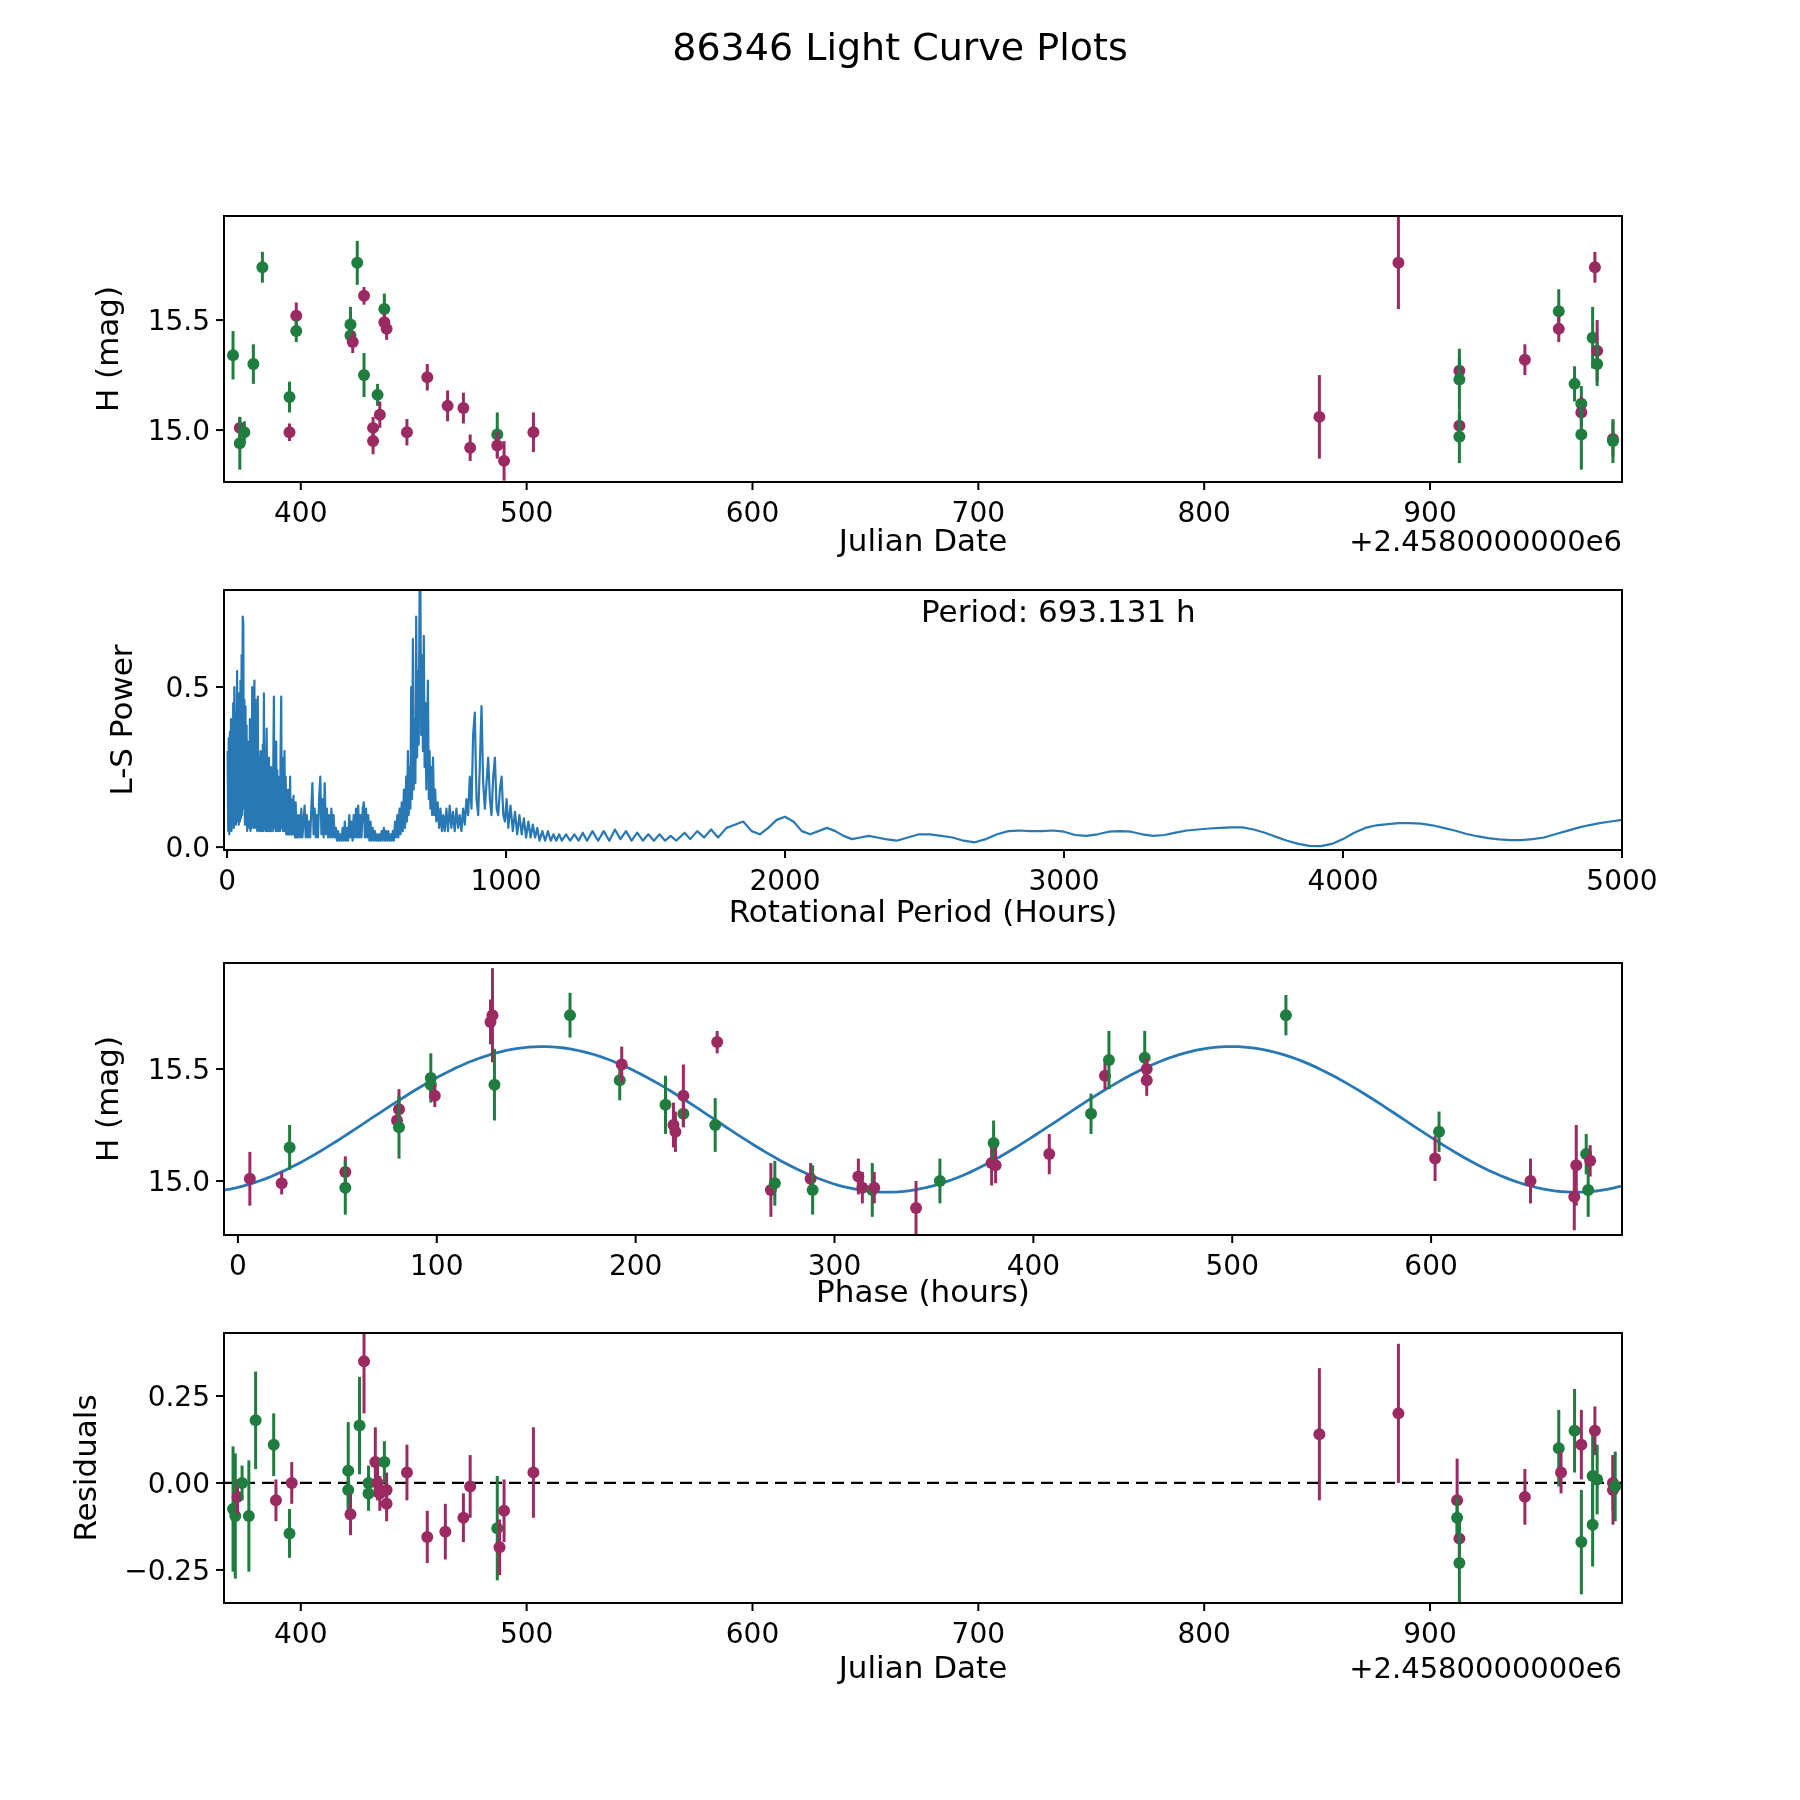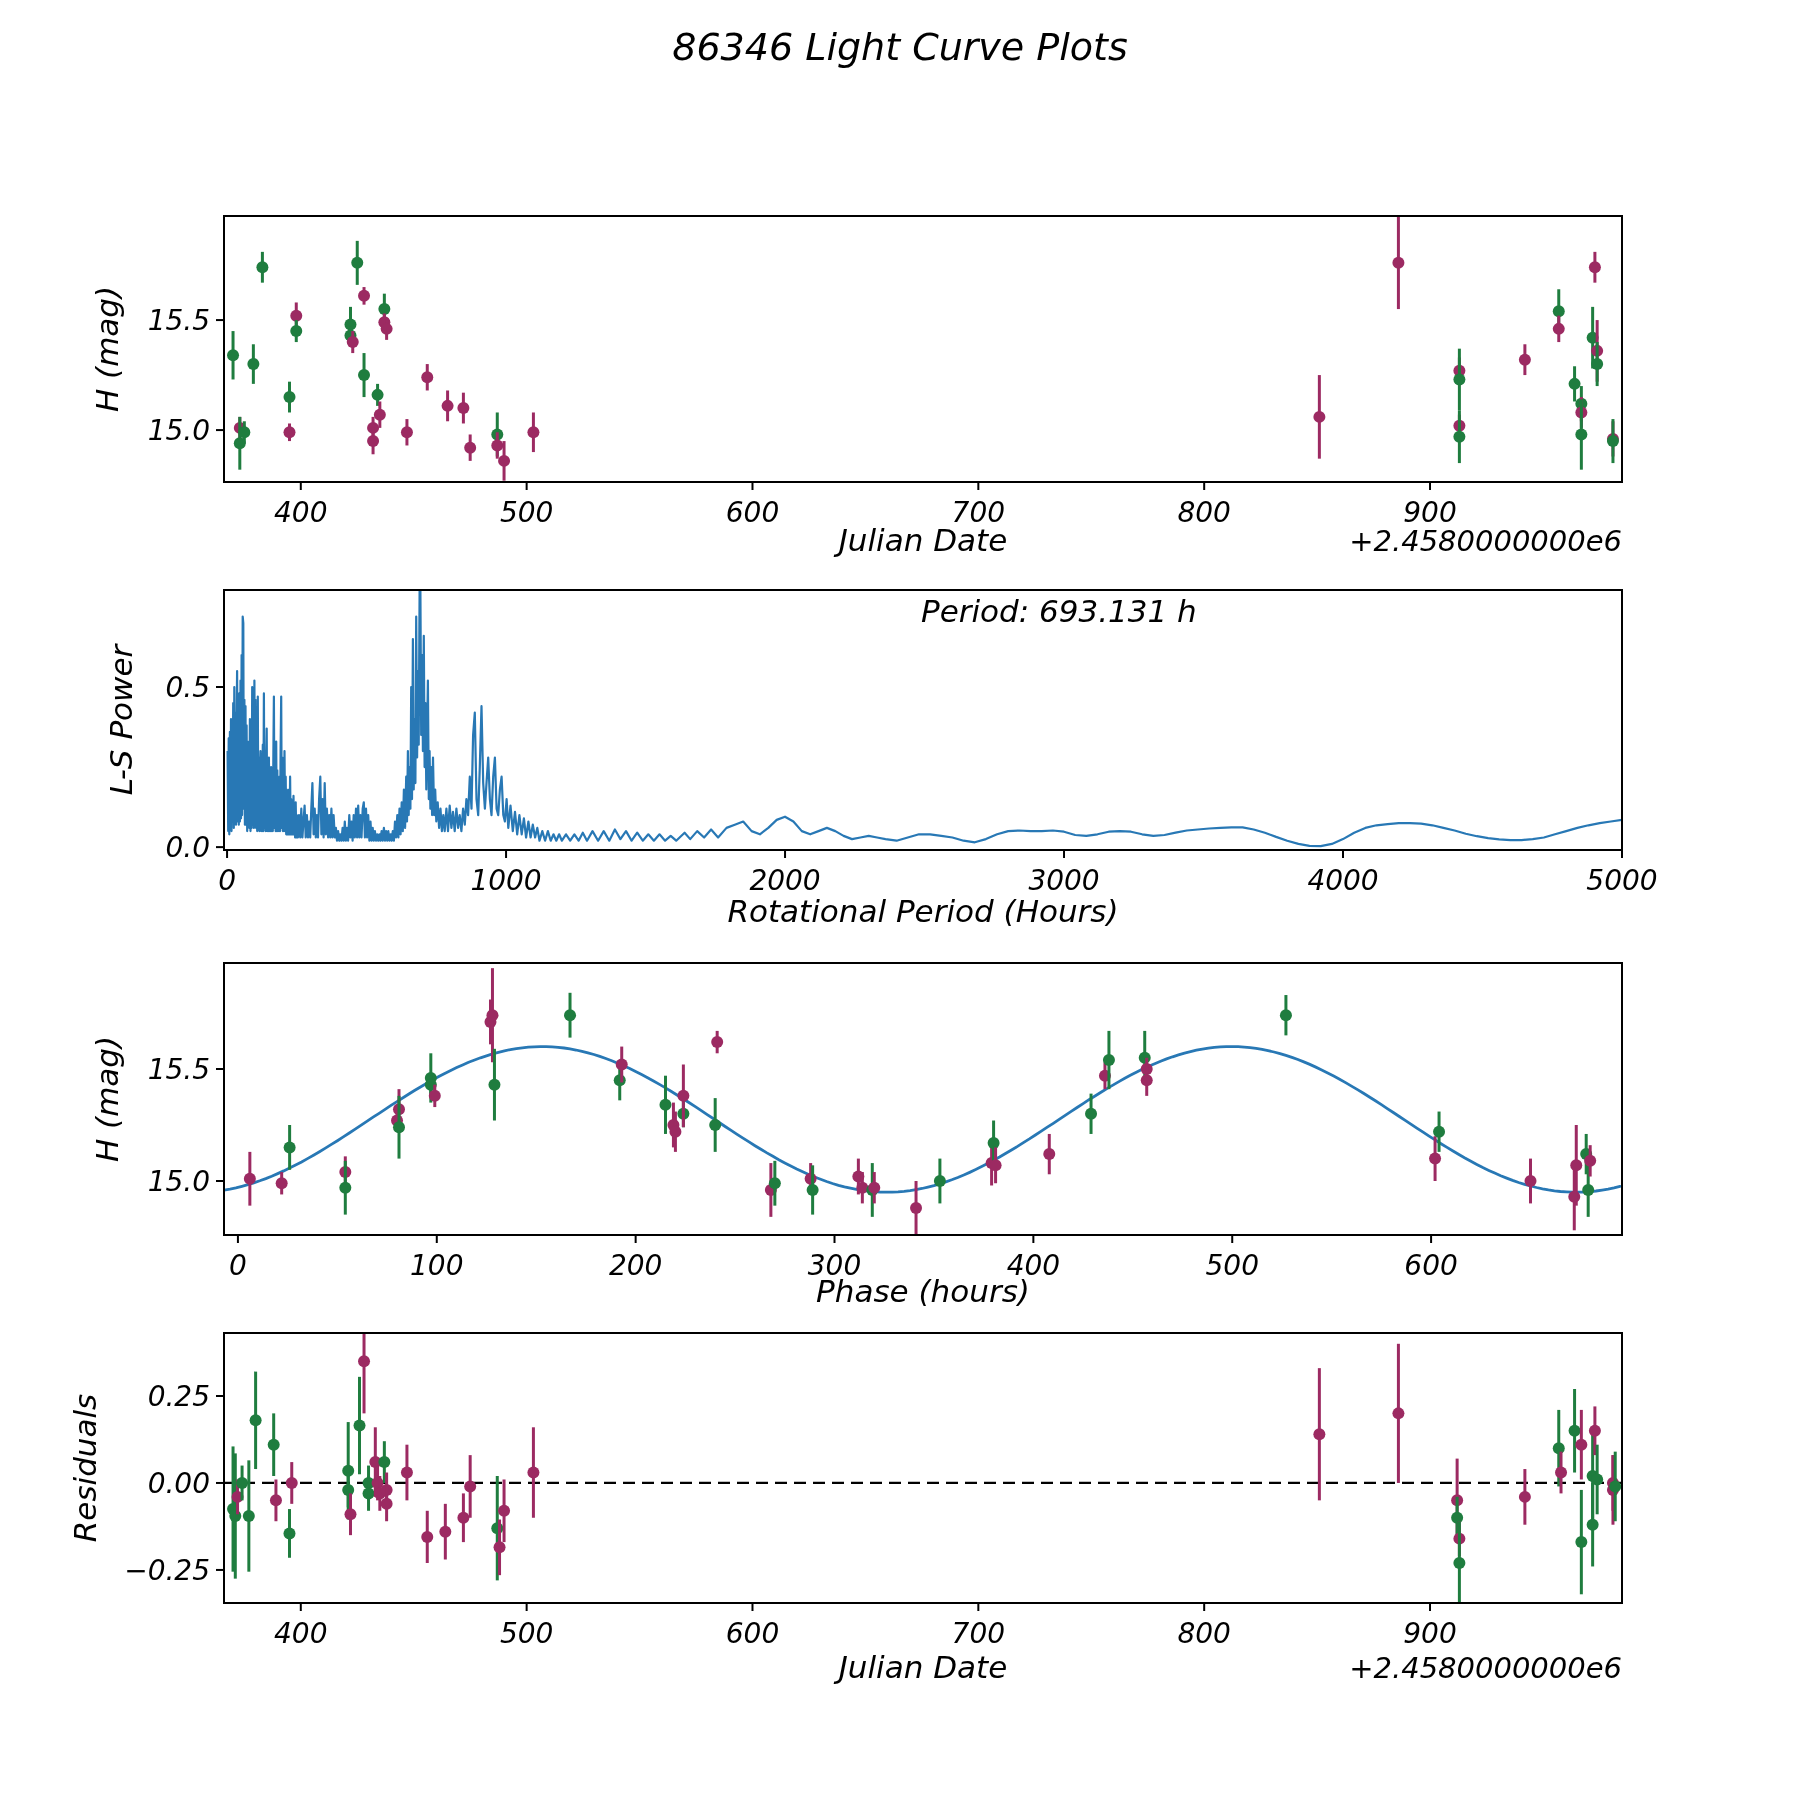--- a/index.html
+++ b/index.html
@@ -2,21 +2,20 @@
 <html><head>
 <meta charset="utf-8">
 <style>
   html,body{margin:0;padding:0;background:#ffffff;}
   .figure{
     position:relative;
     width:1800px;height:1800px;
     background:#ffffff;
     font-family:"DejaVu Sans", sans-serif;
     overflow:hidden;
-    font-style:italic;
   }
   svg text{font-family:"DejaVu Sans", sans-serif; fill:#000000;}
   .fig-title{font-size:38px;}
   .axis-label{font-size:31px;}
   .tick-label{font-size:28px;}
   .offset-label{font-size:29px;}
   .annotation{font-size:31px;}
 </style>
 </head>
 <body>

